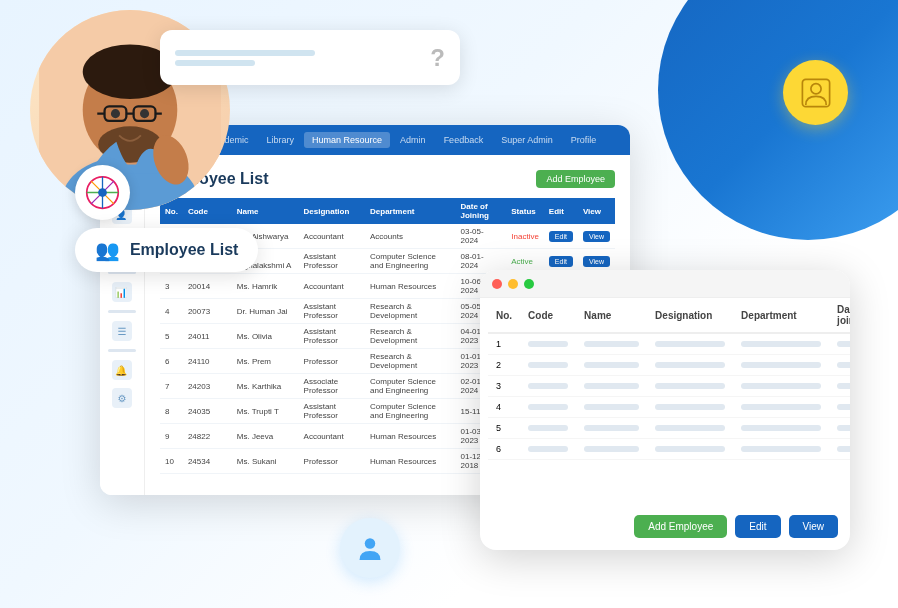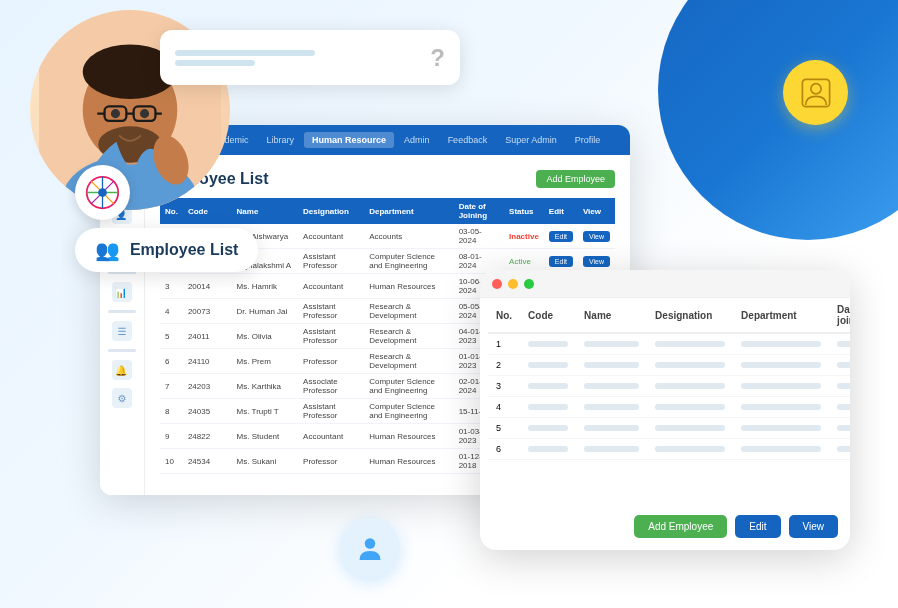--- a/index.html
+++ b/index.html
@@ -151,21 +151,20 @@
     .nav-item {
       color: rgba(255,255,255,0.75);
       font-size: 9px;
       padding: 3px 8px;
       cursor: pointer;
       border-radius: 3px;
     }
     .nav-item.active {
       background: rgba(255,255,255,0.25);
       color: white;
-      font-weight: bold;
     }
 
     
     .card-layout {
       display: flex;
       height: calc(100% - 30px);
     }
     .sidebar {
       width: 45px;
       background: white;
@@ -245,21 +244,21 @@
       border-bottom: 1px solid #f0f4f8;
       color: #444;
       vertical-align: middle;
     }
     .status-active {
       color: #4caf50;
       font-weight: 400;
     }
     .status-inactive {
       color: #f44336;
-      font-weight: 700;
+      font-weight: 400;
     }
     .btn-edit {
       background: #1565c0;
       color: white;
       border: none;
       border-radius: 3px;
       padding: 2px 6px;
       font-size: 7px;
       cursor: pointer;
     }
@@ -625,21 +624,21 @@
     <td>Assistant Professor</td>
     <td>Computer Science and Engineering</td>
     <td>15-11-2023</td>
     <td><span class="status-active">Active</span></td>
     <td><button class="btn-edit">Edit</button></td>
     <td><button class="btn-view">View</button></td>
   </tr>
             <tr>
     <td>9</td>
     <td>24822</td>
-    <td>Ms. Student</td>
+    <td>Ms. Jeeva</td>
     <td>Accountant</td>
     <td>Human Resources</td>
     <td>01-03-2023</td>
     <td><span class="status-inactive">Inactive</span></td>
     <td><button class="btn-edit">Edit</button></td>
     <td><button class="btn-view">View</button></td>
   </tr>
             <tr>
     <td>10</td>
     <td>24534</td>

